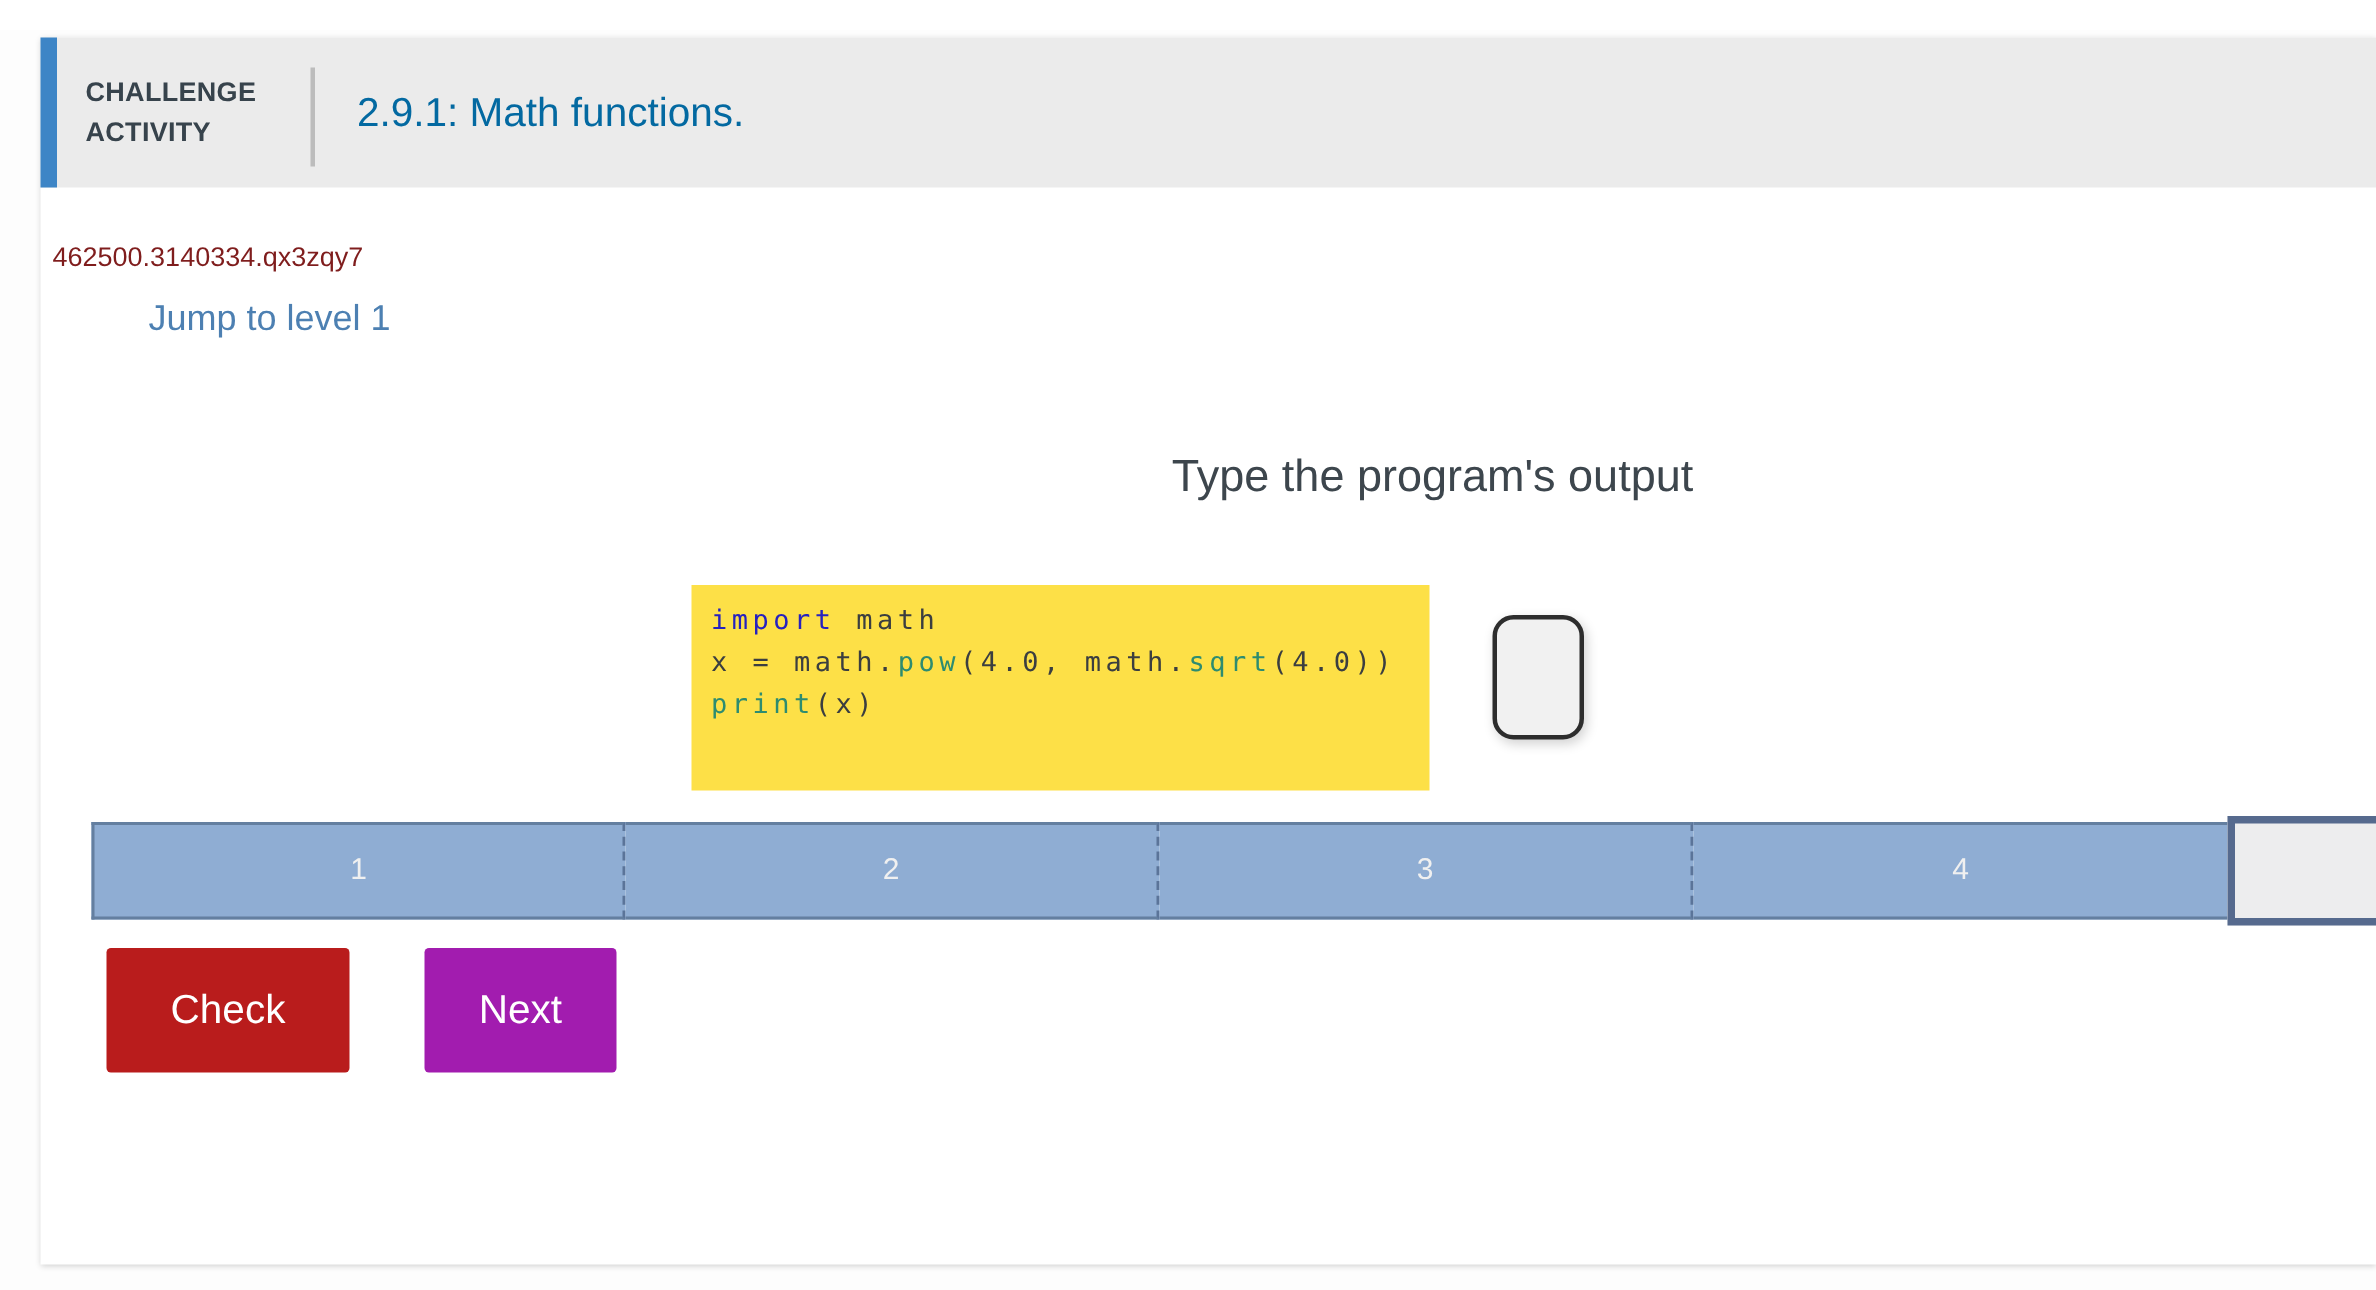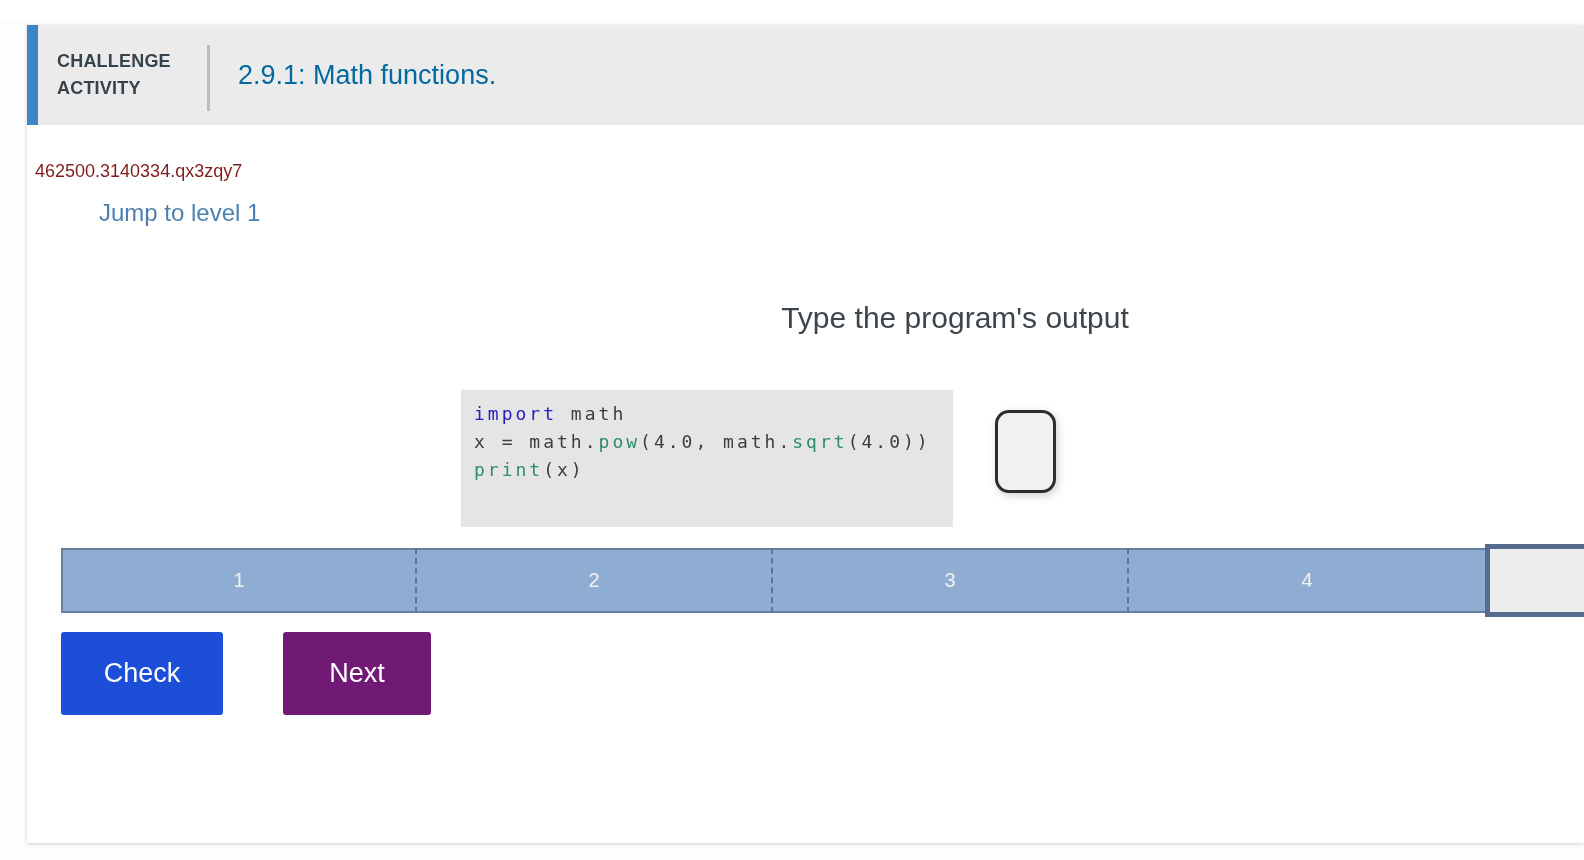--- a/index.html
+++ b/index.html
@@ -23,21 +23,21 @@
     font-size:27px; color:#0369a1;
   }
   .exercise-id { position:absolute; left:8px; top:136px; font-size:18px; color:#7f1d1d; }
   .jump-link { position:absolute; left:72px; top:174px; font-size:24px; color:#4d80b2; cursor:pointer; }
   .prompt {
     position:absolute; left:928px; top:276px; transform:translateX(-50%);
     font-size:30px; color:#3d464d; white-space:nowrap;
   }
   .code-block {
     position:absolute; left:434px; top:365px; width:492px; height:137px;
-    background:#e5e5e5; padding:10px 0 0 13px; box-sizing:border-box;
+    background:#fde047; padding:10px 0 0 13px; box-sizing:border-box;
   }
   .code-line {
     font-family:"DejaVu Sans Mono","Liberation Mono",monospace;
     font-size:18px; line-height:28px; letter-spacing:3px; color:#3b3e40; white-space:pre;
   }
   .tok-kw { color:#2621bf; }
   .tok-fn { color:#2d8c70; }
   .answer-box {
     position:absolute; left:968px; top:385px; width:61px; height:83px;
     background:#f1f1f1; border:3px solid #2d2d2d; border-radius:14px;
@@ -57,22 +57,22 @@
     position:absolute; left:1458px; top:519px; width:370px; height:73px;
     box-sizing:border-box; background:#ededee; border:5px solid #566a8e;
     display:flex; align-items:center; justify-content:center;
     color:#6b6b6b; font-size:20px;
   }
   .btn {
     position:absolute; top:607px; height:83px; display:flex; align-items:center; justify-content:center;
     color:#ffffff; font-size:27px; border:none; border-radius:3px; cursor:pointer;
     font-family:"Liberation Sans", sans-serif;
   }
-  .btn-check { left:34px; width:162px; background:#1d4ed8; }
-  .btn-next  { left:256px; width:148px; background:#701a75; }
+  .btn-check { left:44px; width:162px; background:#b91c1c; }
+  .btn-next  { left:256px; width:128px; background:#a21caf; }
   .bottom-strip { position:absolute; left:27px; top:851px; width:1557px; height:9px; background:#ececec; }
 </style>
 </head>
 <body>
 
 <div class="page">
   <div class="card">
 
     <div class="header">
       <div class="accent-bar"></div>

